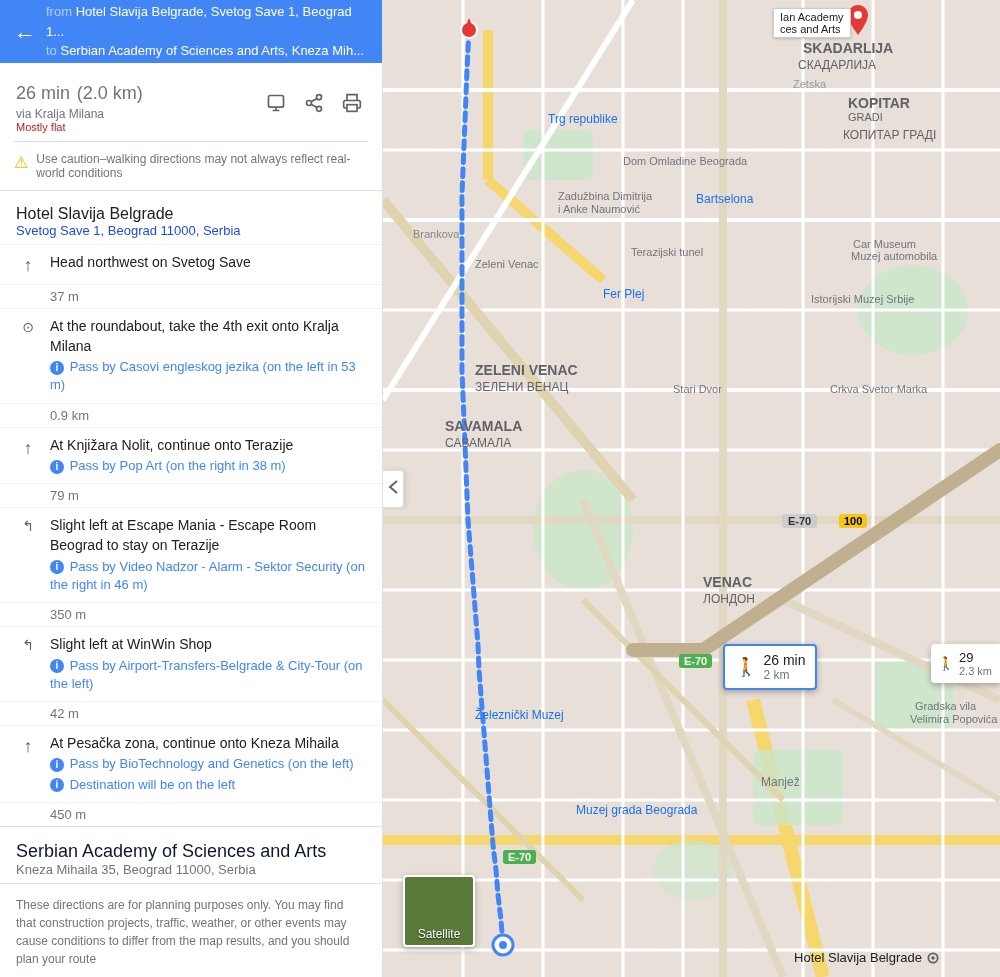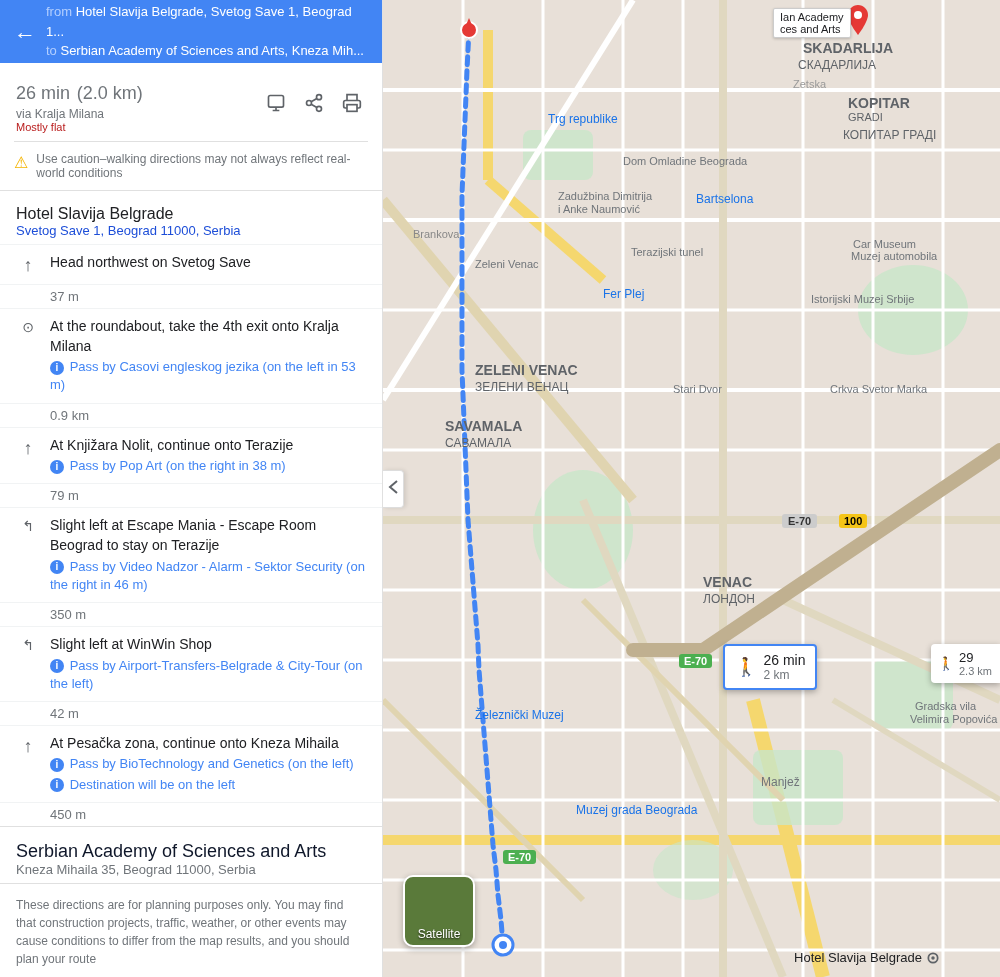--- a/index.html
+++ b/index.html
@@ -186,21 +186,21 @@
       overflow: hidden;
     }
 
     
     .satellite-btn {
       position: absolute;
       bottom: 30px;
       left: 20px;
       width: 72px;
       height: 72px;
-      border-radius: 10px;
+      border-radius: 4px;
       overflow: hidden;
       cursor: pointer;
       border: 2px solid #fff;
       box-shadow: 0 2px 6px rgba(0,0,0,0.3);
       background: #5a7a3a;
       display: flex;
       flex-direction: column;
       align-items: center;
       justify-content: flex-end;
       padding-bottom: 4px;

